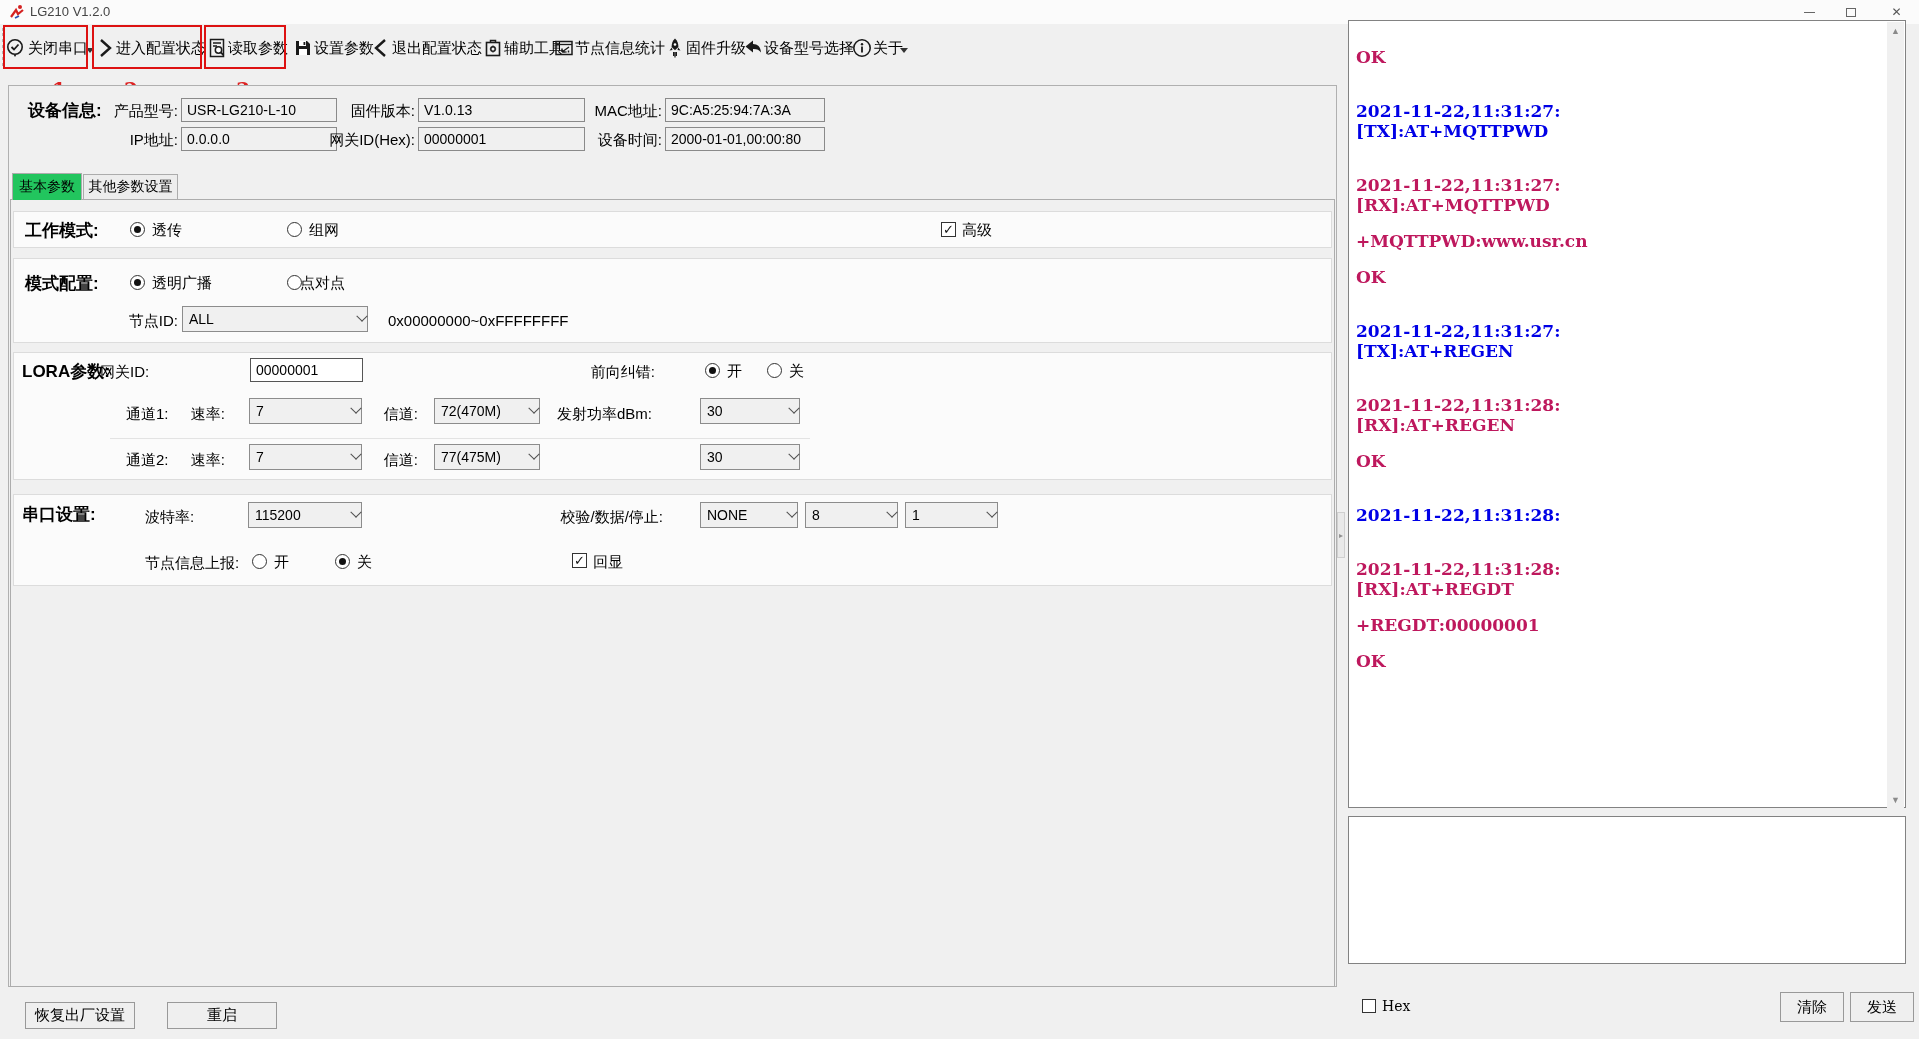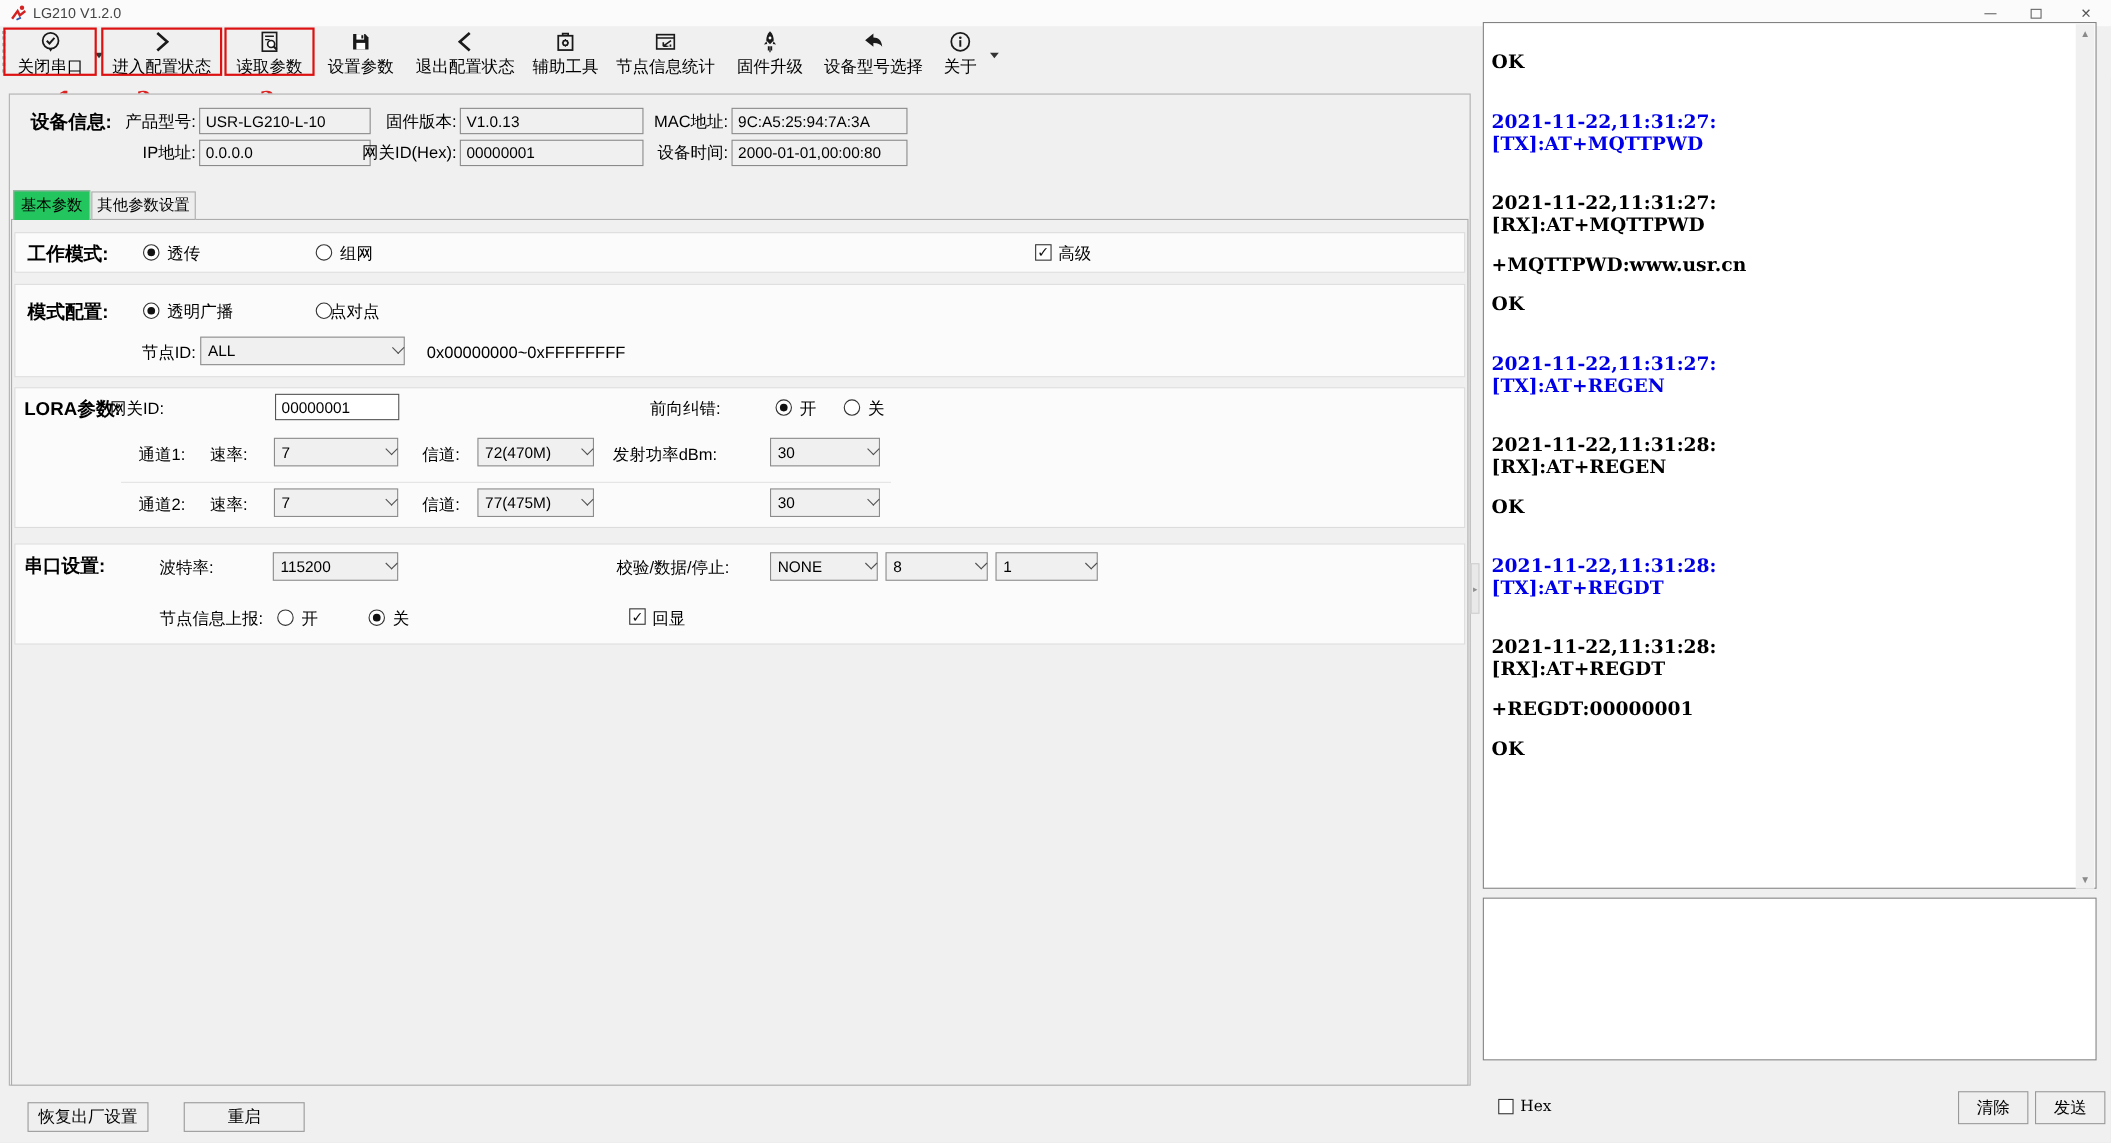--- a/index.html
+++ b/index.html
@@ -10,21 +10,21 @@
   
   .titlebar{left:0;top:0;width:1919px;height:24px;background:#fbfbfb}
   .title-text{left:30px;top:4px;font-size:13px;color:#444;white-space:nowrap}
   .winbtn{top:0;width:38px;height:24px;display:flex;align-items:center;justify-content:center;color:#555}
   .min-glyph{width:11px;height:1px;background:#666;display:inline-block}
   .max-glyph{width:10px;height:9px;border:1px solid #666;display:inline-block}
   .close-glyph{font-size:12px;color:#555}
   
   .toolbar{left:0;top:24px;width:1919px;height:47px;background:#f0f0f0}
   .gripper{left:2px;top:28px;width:3px;height:38px;border-left:3px dotted #b5b5b5}
-  .tbtn{top:26px;height:43px;display:flex;flex-direction:column;align-items:center;justify-content:space-between;cursor:default}
+  .tbtn{top:26px;height:43px;display:flex;align-items:center;justify-content:space-between;cursor:default}
   .tbtn .ticon{height:23px;display:flex;align-items:flex-end;justify-content:center}
   .tbtn .tlabel{font-size:15px;white-space:nowrap;line-height:17px}
   .tcaret{width:0;height:0;border-left:4px solid transparent;border-right:4px solid transparent;border-top:5px solid #333}
   .redbox{border:2px solid #dd1111;background:transparent;pointer-events:none}
   .rednum{font-family:"DejaVu Serif","Liberation Serif",serif;font-size:20px;color:#dd2222;font-weight:bold}
   
   .panel{left:8px;top:85px;width:1329px;height:902px;border:1px solid #b0b0b0;background:#f0f0f0}
   .sec-title{font-weight:bold;font-size:17px;white-space:nowrap}
   .lbl{font-size:15px;white-space:nowrap;line-height:20px}
   .lblr{text-align:right}
@@ -48,21 +48,21 @@
   .btn{background:#efefef;border:1px solid #999;display:flex;align-items:center;justify-content:center;font-size:15px;white-space:nowrap}
   .divider{height:1px;background:#e3e3e3}
   .splitter{left:1337px;top:512px;width:8px;height:46px;background:#e9e9e9;border:1px solid #cfcfcf;display:flex;align-items:center;justify-content:center;color:#909090;font-size:8px}
   
   .logbox{left:1348px;top:20px;width:558px;height:788px;background:#fff;border:1px solid #828282}
   .inputbox{left:1348px;top:816px;width:558px;height:148px;background:#fff;border:1px solid #828282}
   .scrollbar{position:absolute;right:1px;top:1px;width:17px;height:786px;background:#f0f0f0}
   .sbarrow{position:absolute;left:0;width:17px;height:17px;display:flex;align-items:center;justify-content:center;color:#8a8a8a;font-size:9px}
   .logcontent{position:absolute;left:7px;top:26px;right:24px;bottom:4px;overflow:hidden;
       font-family:"DejaVu Serif","Liberation Serif",serif;font-weight:bold;font-size:17px;line-height:20px}
-  .log-entry.green{color:#000000}
+  .log-entry.green{color:#be185d}
   .log-entry.blue{color:#0000e6}
   .log-entry.sp-large{margin-top:34px}
   .log-entry.sp-small{margin-top:16px}
   .hexlabel{font-family:"DejaVu Serif","Liberation Serif",serif;font-size:14px}
   
   .ticon svg{display:block}
 </style>
 </head>
 <body>
 
@@ -360,21 +360,20 @@
         </div>
         <div class="log-entry green sp-large">
           <div>2021-11-22,11:31:28:</div>
           <div>[RX]:AT+REGEN</div>
         </div>
         <div class="log-entry green sp-small">
           <div>OK</div>
         </div>
         <div class="log-entry blue sp-large">
           <div>2021-11-22,11:31:28:</div>
-          <div>[TX]:AT+REGDT</div>
         </div>
         <div class="log-entry green sp-large">
           <div>2021-11-22,11:31:28:</div>
           <div>[RX]:AT+REGDT</div>
         </div>
         <div class="log-entry green sp-small">
           <div>+REGDT:00000001</div>
         </div>
         <div class="log-entry green sp-small">
           <div>OK</div>

